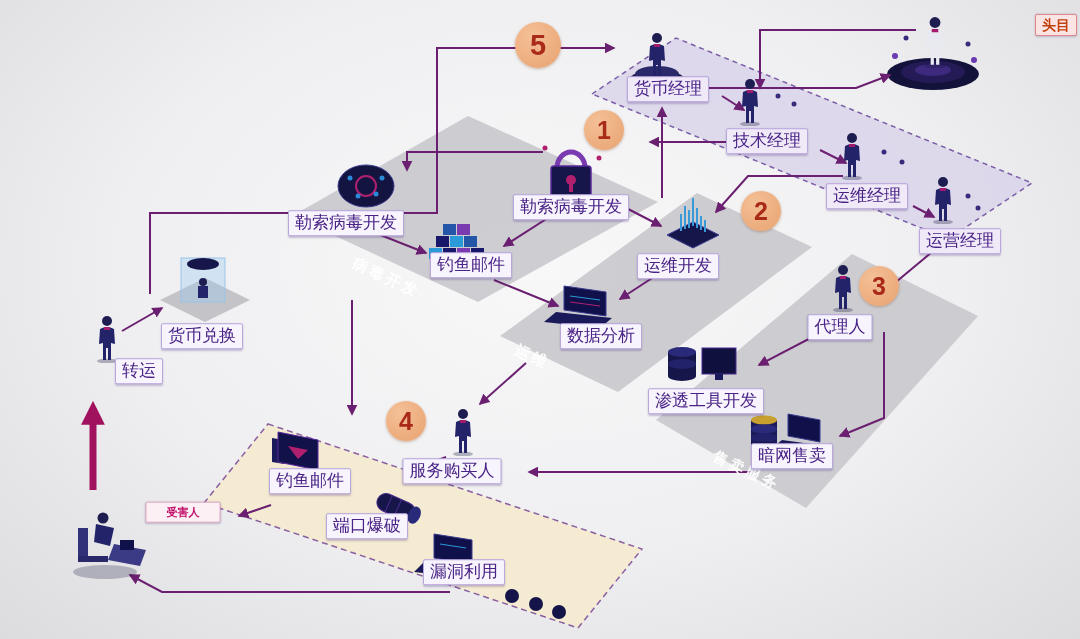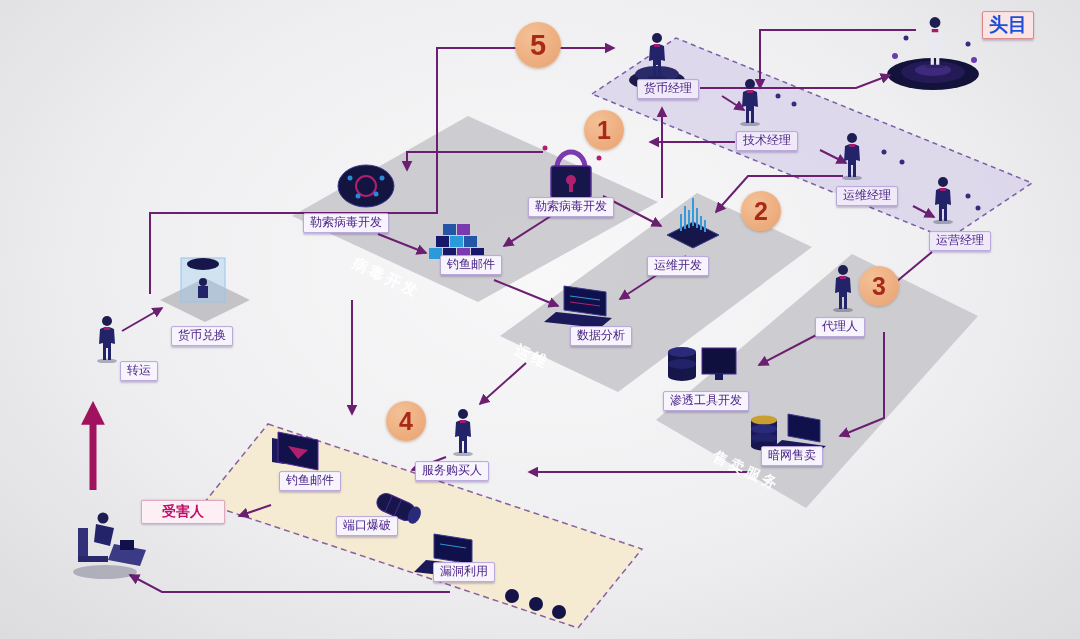--- a/index.html
+++ b/index.html
@@ -1,24 +1,24 @@
 <!DOCTYPE html>
 <html><head>
 <meta charset="utf-8">
 <style>
   html,body{margin:0;padding:0;background:#e9e9eb;font-family:"Liberation Sans",sans-serif;}
   .stage{position:relative;width:1080px;height:639px;overflow:hidden;
          background:radial-gradient(ellipse at 50% 42%, #f8f8f9 0%, #efeff1 55%, #dcdcdf 100%);}
   svg.layer{position:absolute;left:0;top:0;width:1080px;height:639px;}
   .lbl{position:absolute;transform:translate(-50%,-50%);background:#f7f4fd;border:1px solid #b9a6dd;
-       color:#4a2386;font-size:12px;line-height:1.15;padding:2px 6px;border-radius:2px;white-space:nowrap;
+       color:#4a2386;font-size:17px;line-height:1.15;padding:2px 6px;border-radius:2px;white-space:nowrap;
        box-shadow:0 1px 2px rgba(60,30,110,.25);z-index:5;}
   .lbl.mgr{background:#efe9f8;}
-  .lbl.boss{background:#fbe4e4;border-color:#dd8888;color:#1d4ed8;font-weight:bold;font-size:19px;}
-  .lbl.victim{background:#fcf0f5;border-color:#e0a8c0;color:#c2106a;font-weight:bold;font-size:14px;padding:3px 20px;font-family:Liberation Serif, serif;}
+  .lbl.boss{background:#fbe4e4;border-color:#dd8888;color:#c2410c;font-weight:bold;font-size:14px;margin-left:48px;}
+  .lbl.victim{background:#fcf0f5;border-color:#e0a8c0;color:#c2106a;font-weight:bold;font-size:11px;padding:3px 20px;}
   .plat{position:absolute;transform:translate(-50%,-50%) rotate(25deg);color:rgba(255,255,255,.92);
         font-weight:bold;font-size:15px;letter-spacing:3px;white-space:nowrap;z-index:4;}
   .badge{position:absolute;transform:translate(-50%,-50%);width:40px;height:40px;border-radius:50%;
          background:radial-gradient(circle at 35% 30%, #f4c096, #e8a270);color:#aa2a1a;font-weight:bold;
          font-size:25px;display:flex;align-items:center;justify-content:center;z-index:6;
          box-shadow:0 1px 3px rgba(120,60,20,.35);}
   .badge.big{width:46px;height:46px;font-size:29px;}
 </style>
 </head>
 <body>

